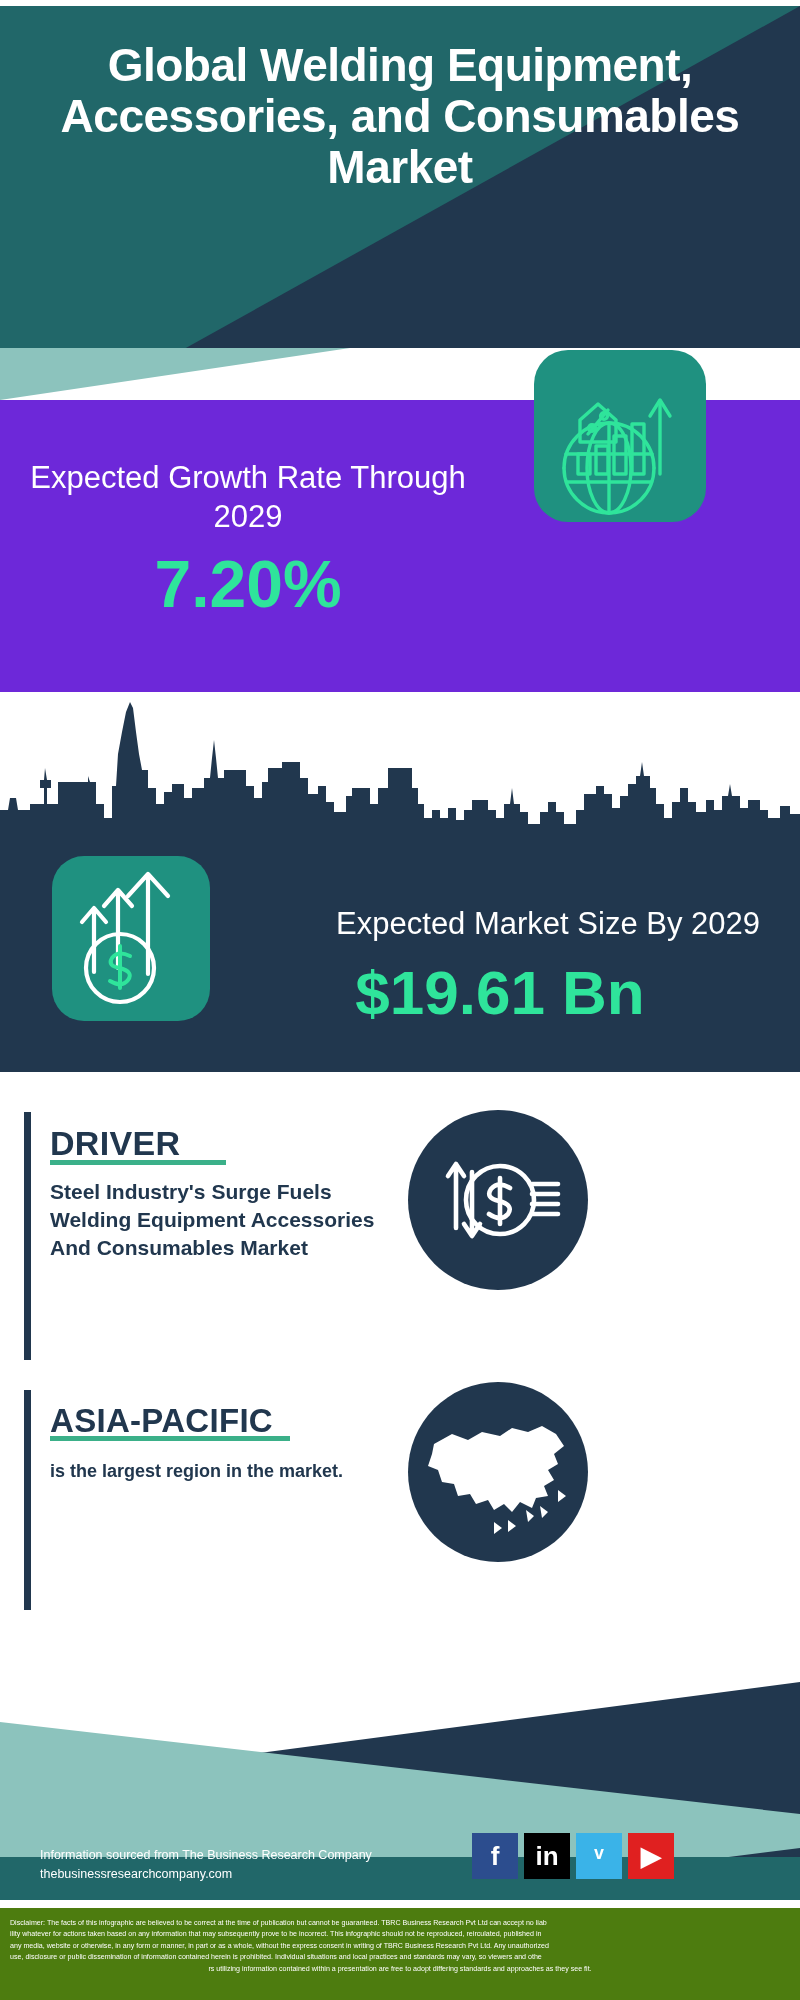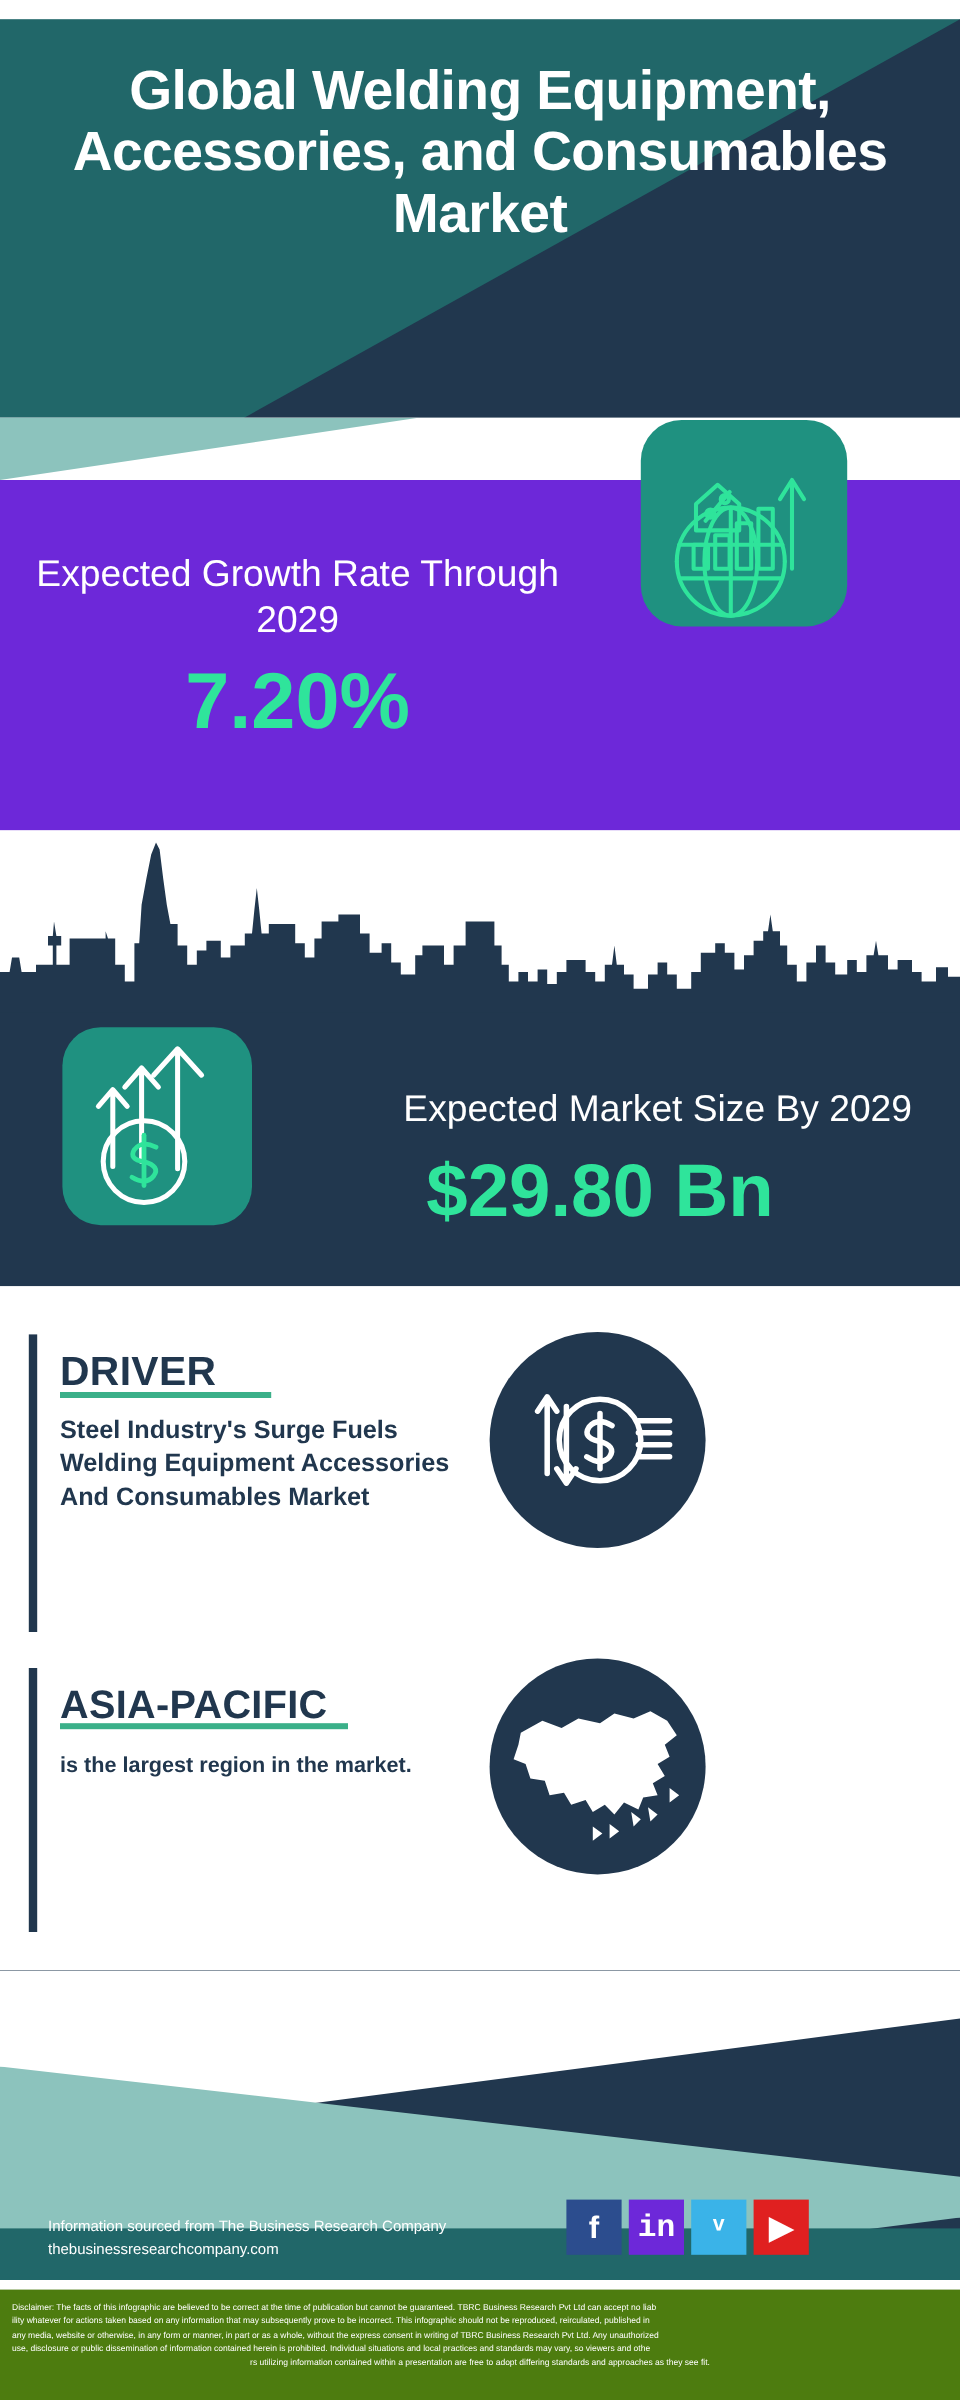--- a/index.html
+++ b/index.html
@@ -7,21 +7,21 @@
   body {
     font-family:"Liberation Sans", sans-serif;
     background:#ffffff;
     position:relative;
     overflow:hidden;
   }
   .page { position:relative; width:800px; height:2000px; }
 
   
   .header {
-    position:absolute; left:0; top:16px; width:800px; height:348px;
+    position:absolute; left:0; top:6px; width:800px; height:348px;
     background:#216769; overflow:hidden;
   }
   .header .navy-wedge {
     position:absolute; left:0; top:0; width:800px; height:348px;
     background:#21374e;
     clip-path:polygon(100% 0, 100% 100%, 175px 100%, 100% 0);
   }
   .header .title {
     position:absolute; left:0; top:34px; width:800px;
     text-align:center; color:#ffffff; font-weight:bold;
@@ -151,21 +151,21 @@
     position:absolute; left:40px; top:1846px; width:380px;
     color:#ffffff; font-size:12.5px; line-height:19px;
   }
   .social { position:absolute; top:1833px; left:472px; display:flex; gap:6px; }
   .social .s {
     width:46px; height:46px; display:flex;
     align-items:center; justify-content:center;
     color:#ffffff; font-weight:bold; font-size:26px;
   }
   .s-fb { background:#2c4d8e; }
-  .s-li { background:#6d28d9; font-size:22px;font-family:Liberation Mono, monospace; }
+  .s-li { background:#000000; font-size:22px; }
   .s-tw { background:#3ab3e8; font-size:23px; }
   .s-yt { background:#e02020; font-size:20px; }
 
   
   .disclaimer {
     position:absolute; left:0; top:1908px; width:800px; height:92px;
     background:#4d7c0f; color:#ffffff;
     font-size:7.1px; line-height:11.4px;
     padding:10px 6px 0 6px; text-align:center;
   }
@@ -233,21 +233,21 @@
           <path d="M76 40 L96 18 L116 40 M96 20 L96 118"></path>
           <circle cx="68" cy="112" r="34"></circle>
         </g>
         <g fill="none" stroke="#2fe49b" stroke-width="4" stroke-linecap="round" stroke-linejoin="round">
           <path d="M78 100 q-12 -6 -18 2 q-5 8 8 10 q14 4 8 12 q-6 8 -18 1"></path>
           <line x1="68" y1="90" x2="68" y2="132"></line>
         </g>
       </svg>
     </div>
     <div class="label">Expected Market Size By 2029</div>
-    <div class="value">$29.80 Bn</div>
+    <div class="value">$19.61 Bn</div>
   </div>
 
   <div class="content">
 
     <div class="card" id="driver-card">
       <div class="bar"></div>
       <div class="heading">DRIVER</div>
       <div class="rule"></div>
       <div class="body">Steel Industry's Surge Fuels Welding Equipment Accessories And Consumables Market</div>
     </div>

